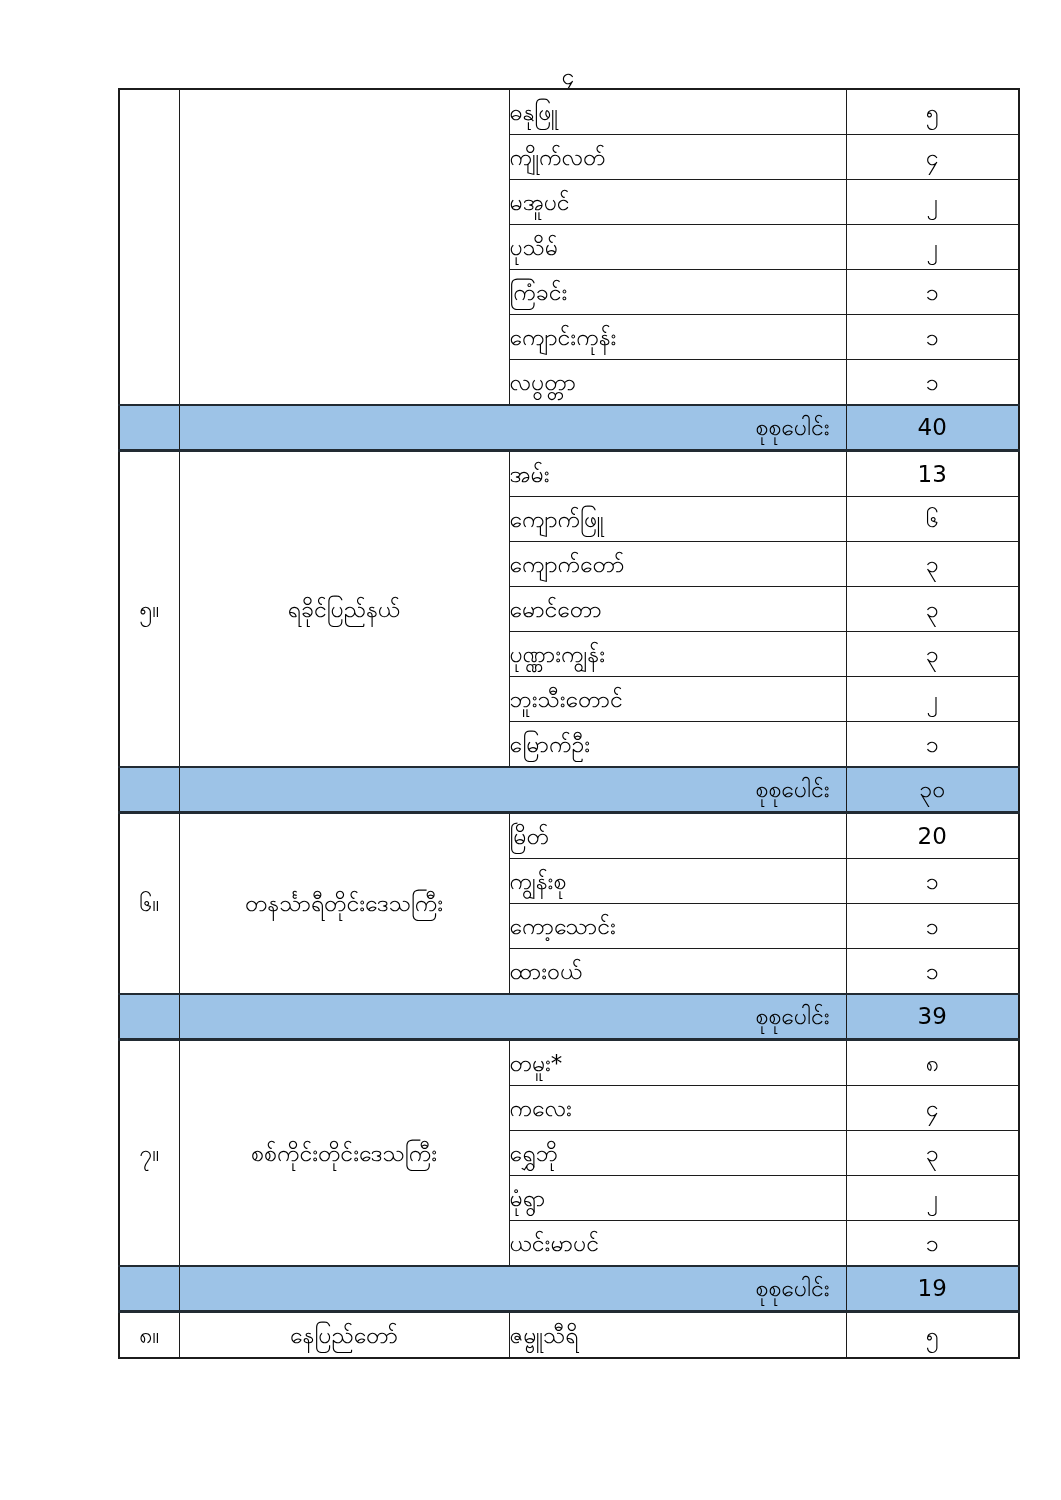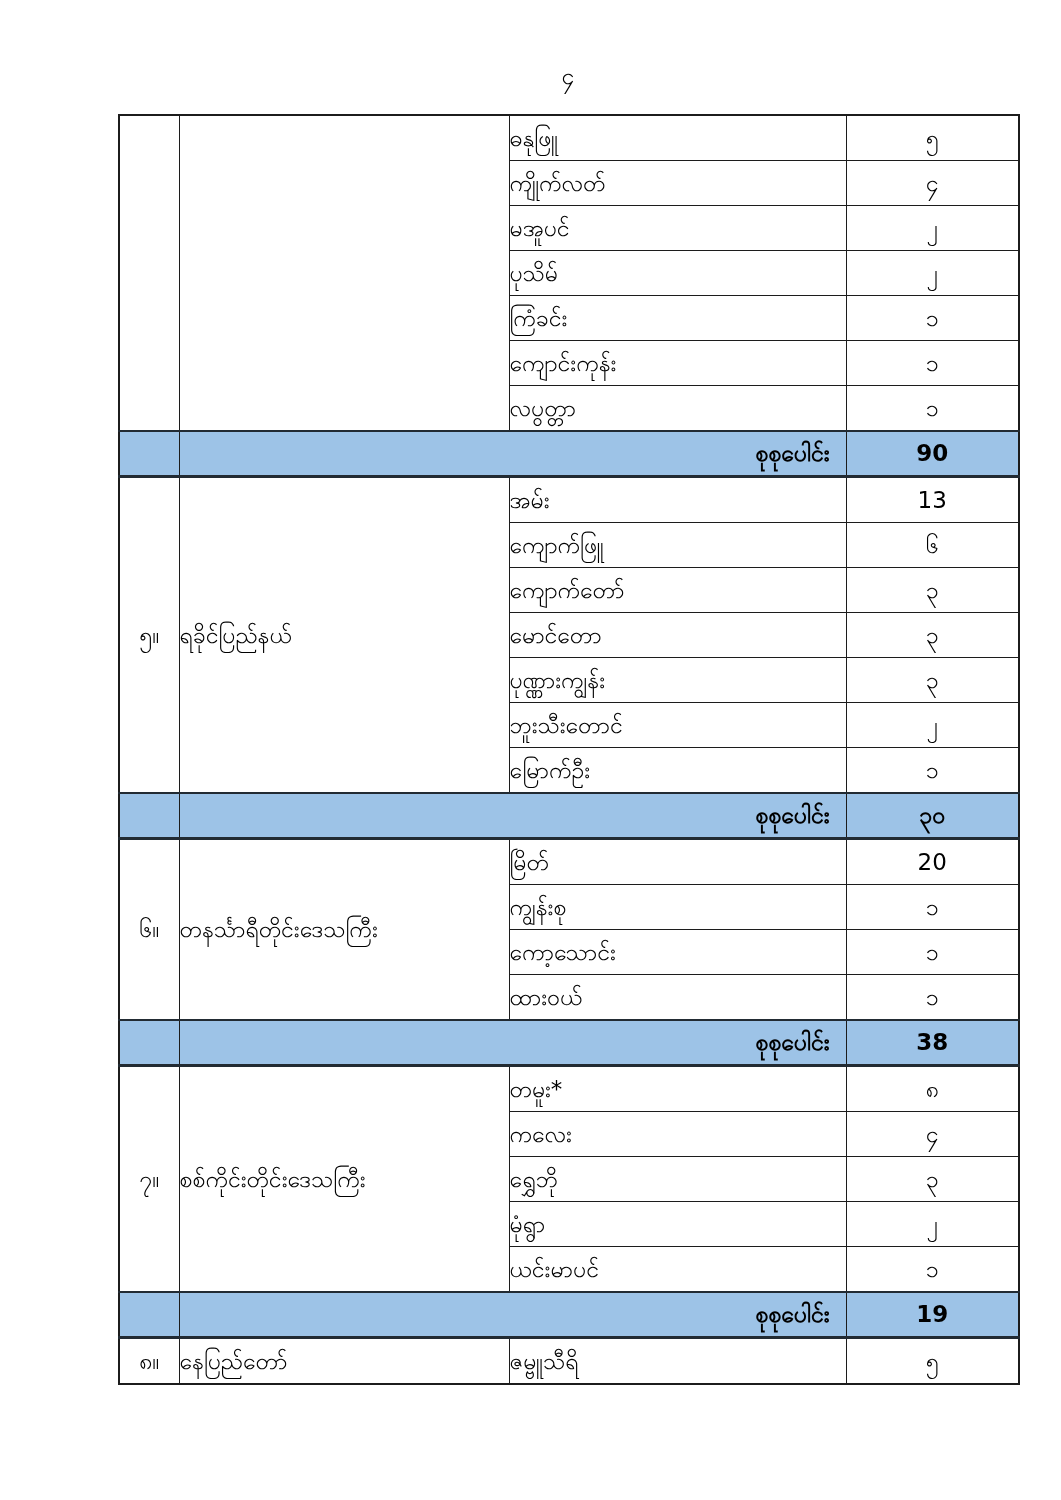--- a/index.html
+++ b/index.html
@@ -26,52 +26,53 @@
     top: 62px;
     left: 118px;
     width: 900px;
     text-align: center;
     font-size: 23px;
     line-height: 1.3;
     color: #000000;
   }
   table.data-table {
     position: absolute;
-    top: 114px;
+    top: 88px;
     left: 118px;
     width: 900px;
     border-collapse: collapse;
     table-layout: fixed;
     border: 2.5px solid #1c1c1c;
   }
   table.data-table td {
     border: 1.5px solid #1c1c1c;
     height: 44px;
     font-size: 23px;
     line-height: 1.25;
     vertical-align: middle;
     padding: 0;
     overflow: hidden;
     background: #ffffff;
   }
   td.col-num {
     text-align: center;
   }
   td.col-region {
+    text-align: center;
   }
   td.col-township {
     text-align: left;
     padding-left: 12px;
   }
   td.col-value {
     text-align: center;
   }
   tr.total-row td {
     background: #9dc3e7;
-    font-weight: bold;
+    font-weight: normal;
     border-top: 2.5px solid #222b33;
     border-bottom: 3px solid #222b33;
     height: 43px;
   }
   tr.total-row td.total-label {
     text-align: right;
     padding-right: 16px;
   }
 </style>
 </head>
@@ -114,21 +115,21 @@
           <td class="col-township">ကျောင်းကုန်း</td>
           <td class="col-value">၁</td>
         </tr>
         <tr>
           <td class="col-township">လပွတ္တာ</td>
           <td class="col-value">၁</td>
         </tr>
         <tr class="total-row">
           <td class="col-num"></td>
           <td class="total-label" colspan="2">စုစုပေါင်း</td>
-          <td class="col-value total-value">90</td>
+          <td class="col-value total-value">40</td>
         </tr>
         <tr>
           <td class="col-num" rowspan="7">၅။</td>
           <td class="col-region" rowspan="7">ရခိုင်ပြည်နယ်</td>
           <td class="col-township">အမ်း</td>
           <td class="col-value">13</td>
         </tr>
         <tr>
           <td class="col-township">ကျောက်ဖြူ</td>
           <td class="col-value">၆</td>
@@ -172,21 +173,21 @@
           <td class="col-township">ကော့သောင်း</td>
           <td class="col-value">၁</td>
         </tr>
         <tr>
           <td class="col-township">ထားဝယ်</td>
           <td class="col-value">၁</td>
         </tr>
         <tr class="total-row">
           <td class="col-num"></td>
           <td class="total-label" colspan="2">စုစုပေါင်း</td>
-          <td class="col-value total-value">38</td>
+          <td class="col-value total-value">39</td>
         </tr>
         <tr>
           <td class="col-num" rowspan="5">၇။</td>
           <td class="col-region" rowspan="5">စစ်ကိုင်းတိုင်းဒေသကြီး</td>
           <td class="col-township">တမူး*</td>
           <td class="col-value">၈</td>
         </tr>
         <tr>
           <td class="col-township">ကလေး</td>
           <td class="col-value">၄</td>

